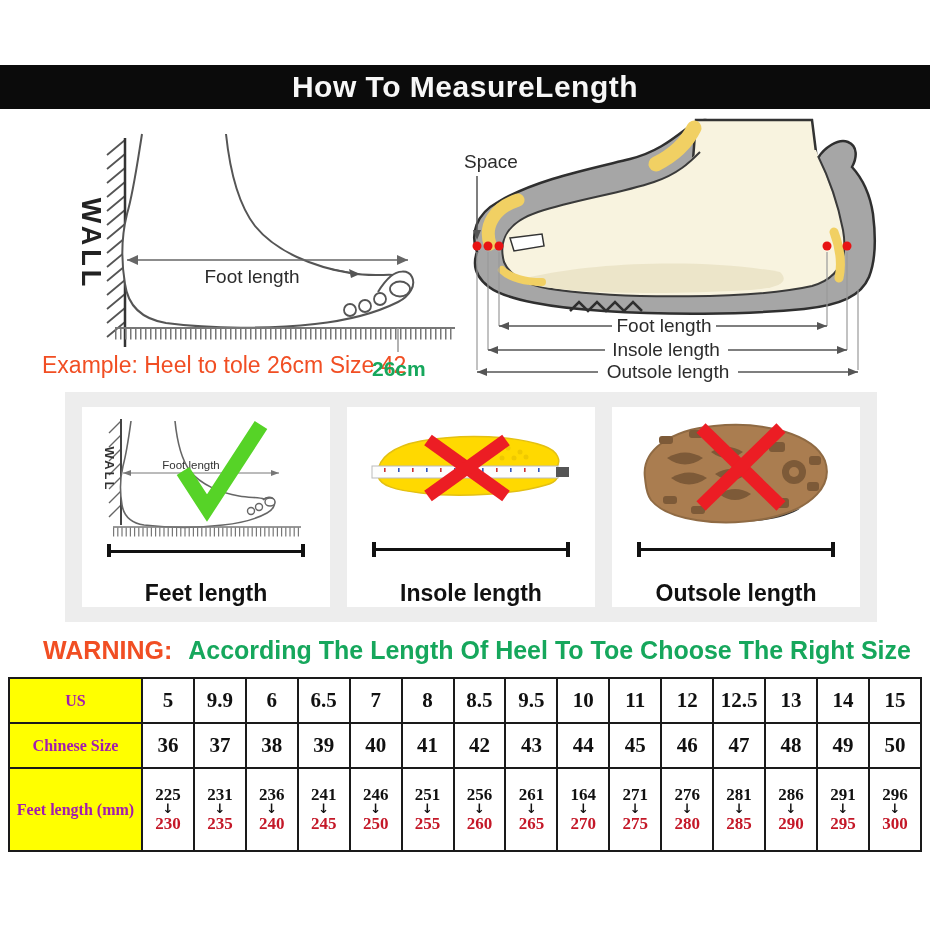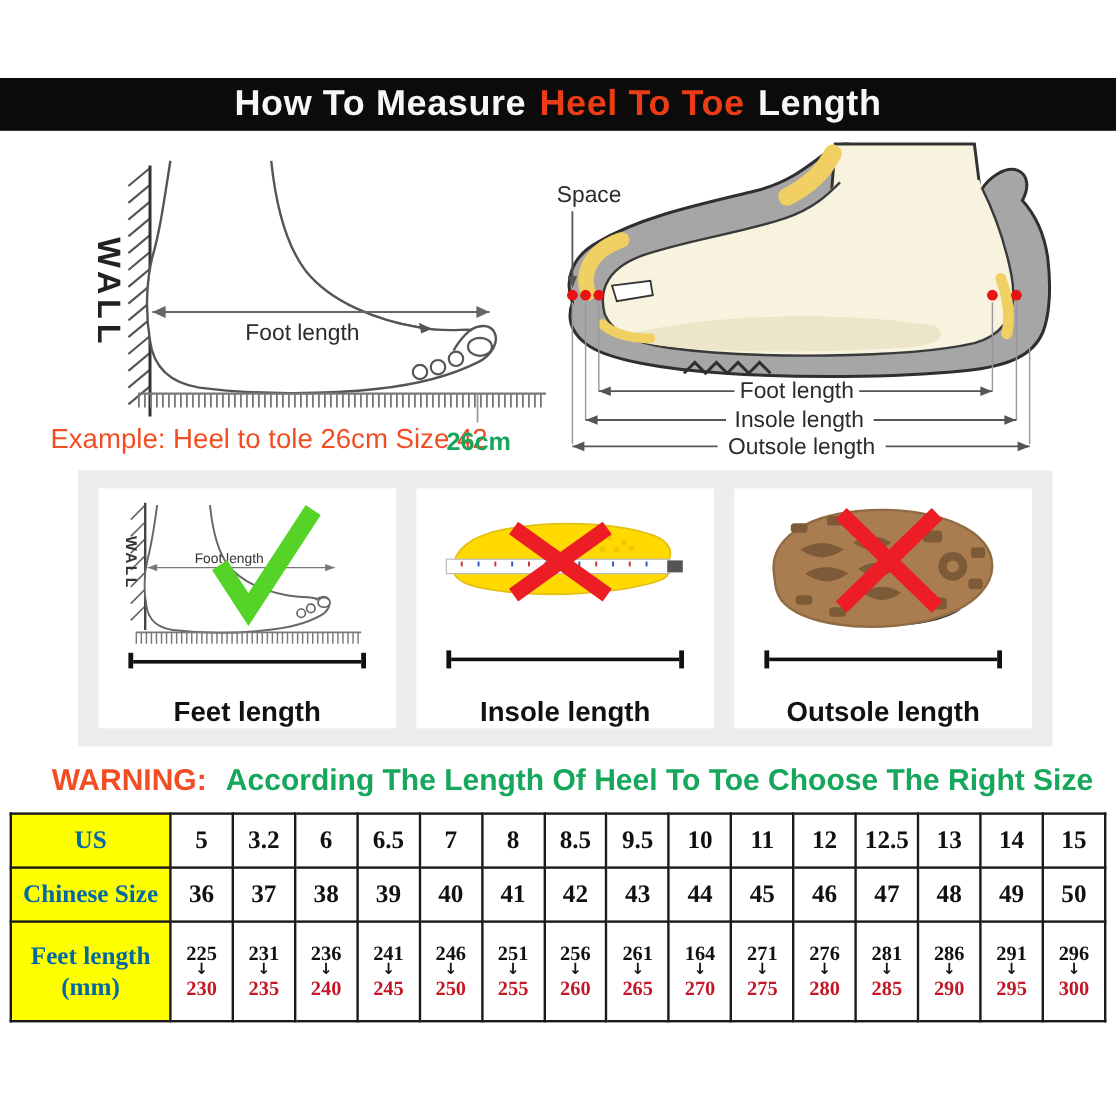--- a/index.html
+++ b/index.html
@@ -30,36 +30,35 @@
 
   
   .warning{position:absolute;top:636px;left:0;width:930px;text-align:center;font-size:25px;font-weight:bold;white-space:nowrap;padding-left:12px;}
   .warning .w-prefix{color:#f14e23;margin-right:16px;}
   .warning .w-text{color:#16a75c;}
 
   
   table.size{position:absolute;left:8px;top:677px;width:914px;border-collapse:collapse;
              font-family:"Liberation Serif",serif;table-layout:fixed;}
   table.size th,table.size td{border:2px solid #1a1a1a;text-align:center;vertical-align:middle;padding:0;}
-  table.size th{background:#ffff00;color:#0369a1;font-size:21px;font-weight:bold;width:131px;line-height:1.2;}
+  table.size th{background:#ffff00;color:#a21caf;font-size:16px;font-weight:bold;width:131px;line-height:1.2;}
   tr.r-single{height:45px;}
   tr.r-range{height:83px;}
   table.size td{font-size:21px;font-weight:bold;color:#111;}
   tr.r-range td{font-size:17px;line-height:1.1;}
   .v-arrow{font-size:13px;line-height:.8;font-family:"DejaVu Sans",sans-serif;color:#111;}
   .v-to{color:#c41828;}
 </style>
 </head>
 <body>
 
 <div class="page">
 
   <div class="banner">
     <span>How To Measure</span>
-    <span class="hl">Heel To Toe</span>
     <span>Length</span>
   </div>
 
   <svg class="diagram-svg" style="left:30px;top:112px" width="430" height="245" viewBox="0 0 430 245">
 
     <path d="M95,28 L77,43 M95,42 L77,57 M95,56 L77,71 M95,70 L77,85 M95,84 L77,99 M95,98 L77,113 M95,112 L77,127 M95,126 L77,141 M95,140 L77,155 M95,154 L77,169 M95,168 L77,183 M95,182 L77,197 M95,196 L77,211 M95,210 L77,225" stroke="#555" stroke-width="1.8"></path>
     <line x1="95" y1="26" x2="95" y2="235" stroke="#333" stroke-width="2.5"></line>
     <text x="52" y="132" transform="rotate(90 52 132)" text-anchor="middle" font-size="27" font-weight="bold" letter-spacing="4" fill="#222">WALL</text>
 
     <path d="M112,22 C106,60 103,82 97,102 C92,122 91,148 95,172 C98,194 112,207 136,211 C182,217 240,217 285,212 C322,208 350,199 368,190 C380,184 386,173 382,165 C378,157 367,159 361,164 C355,169 351,175 348,180" fill="#ffffff" stroke="#555" stroke-width="2"></path>
@@ -242,21 +241,21 @@
 
   <div class="warning">
     <span class="w-prefix">WARNING:</span><span class="w-text">According The Length Of Heel To Toe Choose The Right Size</span>
   </div>
 
   <table class="size">
     <tbody>
         <tr class="r-single">
           <th>US</th>
           <td>5</td>
-          <td>3.2</td>
+          <td>9.9</td>
           <td>6</td>
           <td>6.5</td>
           <td>7</td>
           <td>8</td>
           <td>8.5</td>
           <td>9.5</td>
           <td>10</td>
           <td>11</td>
           <td>12</td>
           <td>12.5</td>

